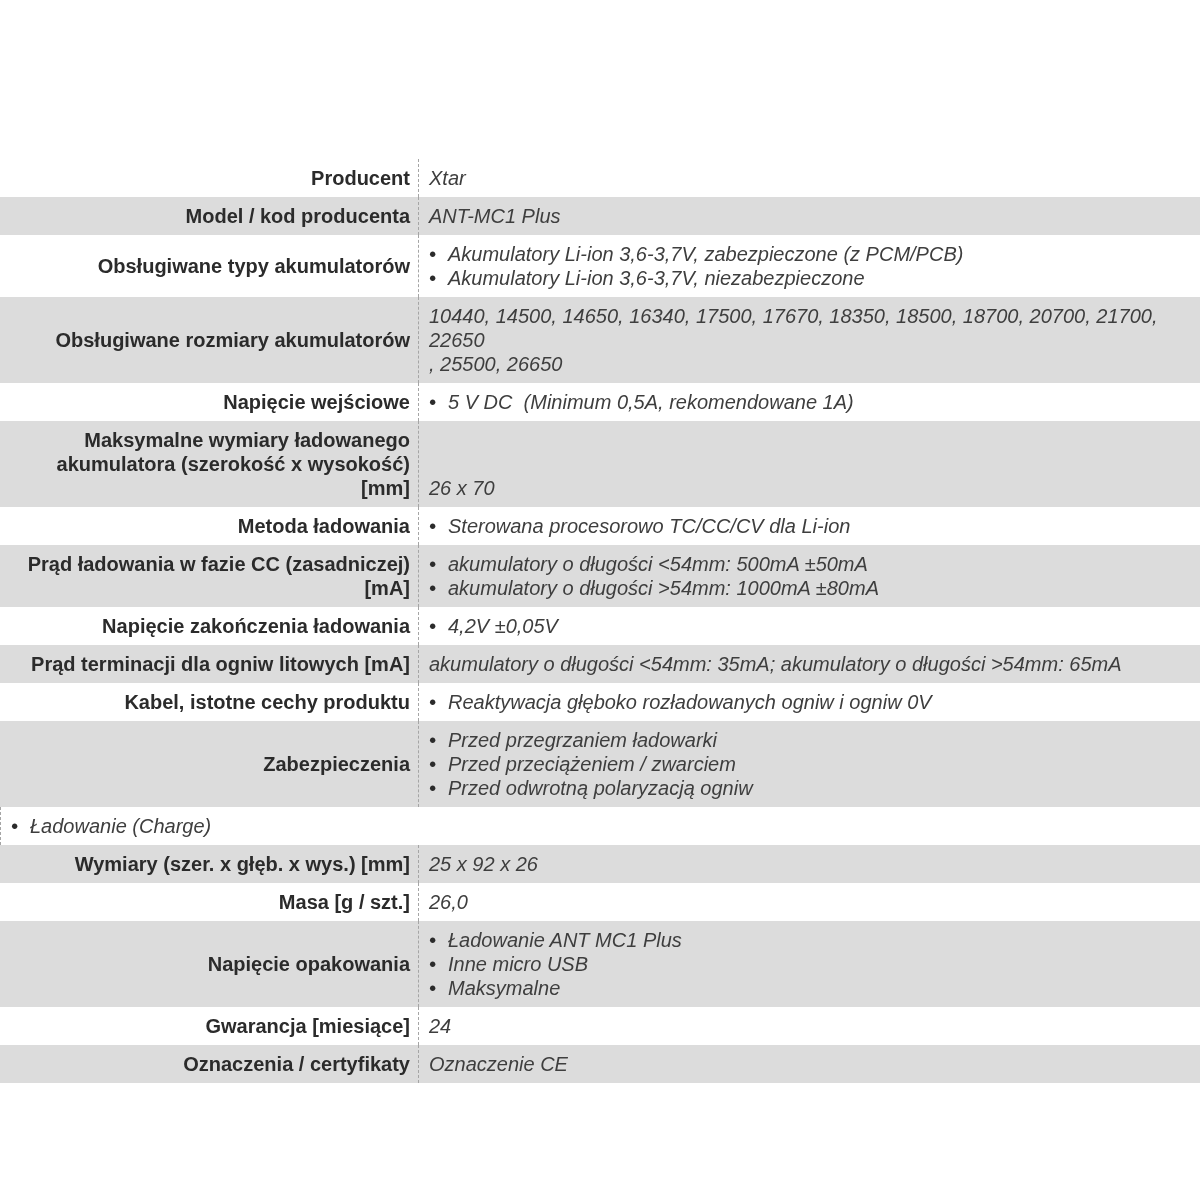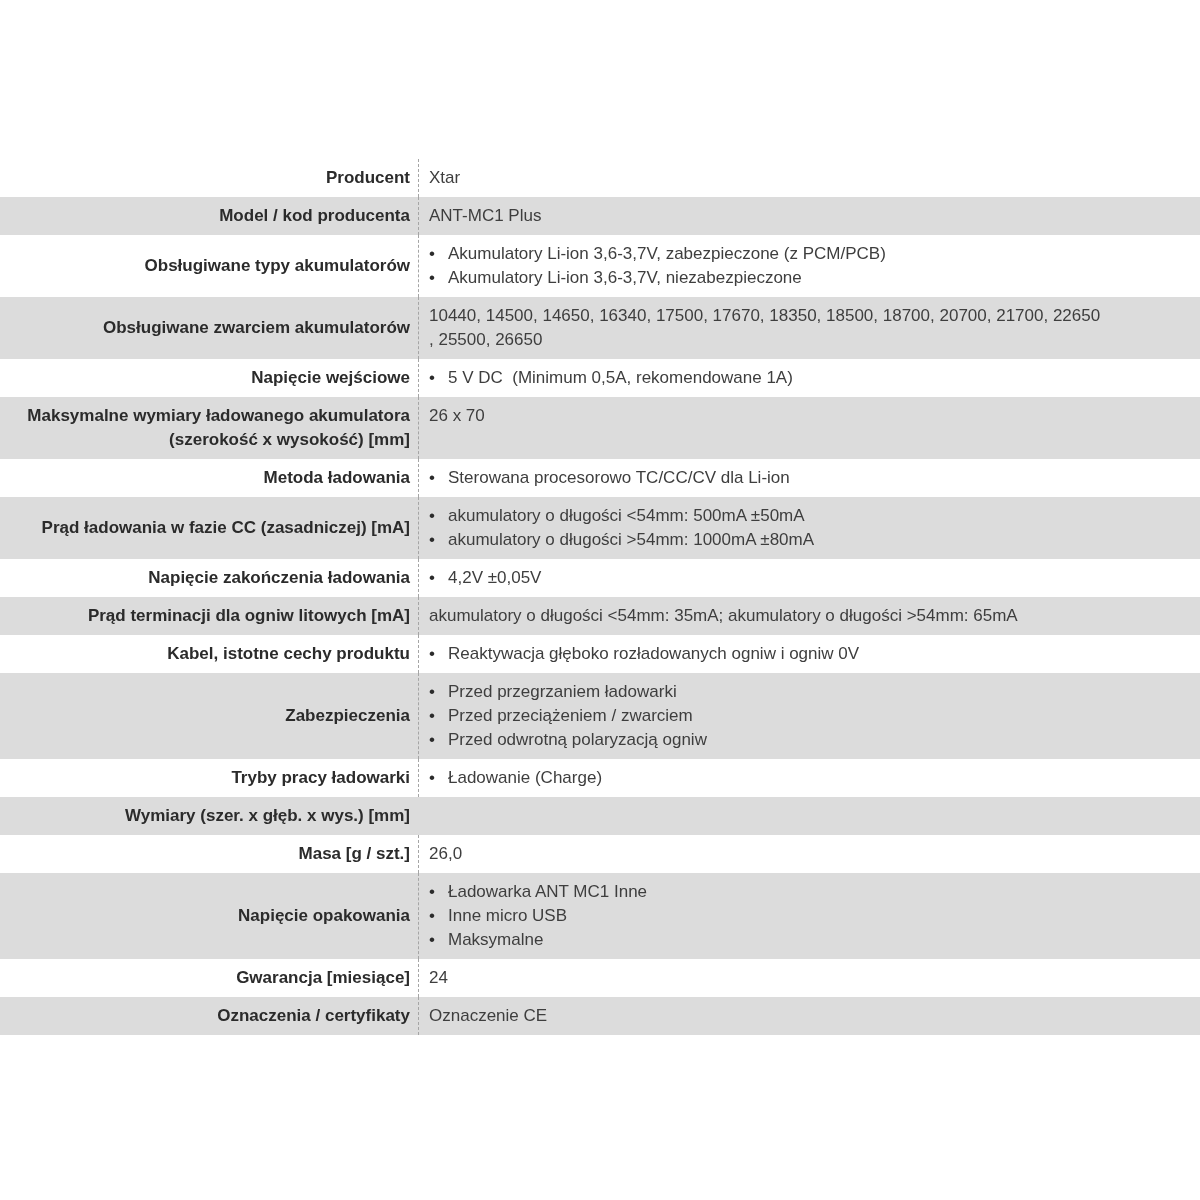--- a/index.html
+++ b/index.html
@@ -10,21 +10,21 @@
   }
   .page {
     width: 1200px;
     height: 1200px;
     background: var(--page-bg, #ffffff);
     overflow: hidden;
   }
   .spec-table {
     margin-top: 159px;
     width: 1200px;
-    font-size: 17px;
+    font-size: 20px;
     line-height: 24px;
     color: var(--value-text, #3e3e3e);
   }
   .spec-row {
     display: flex;
     align-items: stretch;
   }
   .spec-row.shaded {
     background: var(--shaded-bg, #dcdcdc);
   }
@@ -39,22 +39,23 @@
     font-weight: bold;
     color: var(--label-text, #2b2b2b);
   }
   .spec-value {
     flex: 1;
     box-sizing: border-box;
     border-left: 1px dashed var(--divider, #a5a5a5);
     padding: 7px 4px 7px 10px;
     display: flex;
     flex-direction: column;
-    justify-content: flex-start;
+    justify-content: flex-end;
     text-align: left;
+    font-style: italic;
   }
   .vtxt, .btxt {
     white-space: pre-wrap;
   }
   .bullet-list {
     display: flex;
     flex-direction: column;
   }
   .bullet-line {
     display: flex;
@@ -98,21 +99,21 @@
             </div>
             <div class="bullet-line">
               <span class="dot">•</span>
               <span class="btxt">Akumulatory Li-ion 3,6-3,7V, niezabezpieczone</span>
             </div>
           </div>
         </div>
   </div>
 
   <div class="spec-row shaded">
-    <div class="spec-label">Obsługiwane zwarciem akumulatorów</div>
+    <div class="spec-label">Obsługiwane rozmiary akumulatorów</div>
     <div class="spec-value">
           <span class="vtxt">10440, 14500, 14650, 16340, 17500, 17670, 18350, 18500, 18700, 20700, 21700, 22650
 , 25500, 26650</span>
         </div>
   </div>
 
   <div class="spec-row">
     <div class="spec-label">Napięcie wejściowe</div>
     <div class="spec-value">
           <div class="bullet-list">
@@ -204,49 +205,51 @@
             </div>
             <div class="bullet-line">
               <span class="dot">•</span>
               <span class="btxt">Przed odwrotną polaryzacją ogniw</span>
             </div>
           </div>
         </div>
   </div>
 
   <div class="spec-row">
-    <div class="spec-label">Tryby pracy ładowarki</div>
     <div class="spec-value">
           <div class="bullet-list">
             <div class="bullet-line">
               <span class="dot">•</span>
               <span class="btxt">Ładowanie (Charge)</span>
             </div>
           </div>
         </div>
   </div>
 
   <div class="spec-row shaded">
     <div class="spec-label">Wymiary (szer. x głęb. x wys.) [mm]</div>
+    <div class="spec-value">
+          <span class="vtxt">25 x 92 x 26</span>
+        </div>
   </div>
 
   <div class="spec-row">
     <div class="spec-label">Masa [g / szt.]</div>
     <div class="spec-value">
           <span class="vtxt">26,0</span>
         </div>
   </div>
 
   <div class="spec-row shaded">
     <div class="spec-label">Napięcie opakowania</div>
     <div class="spec-value">
           <div class="bullet-list">
             <div class="bullet-line">
               <span class="dot">•</span>
-              <span class="btxt">Ładowarka ANT MC1 Inne</span>
+              <span class="btxt">Ładowanie ANT MC1 Plus</span>
             </div>
             <div class="bullet-line">
               <span class="dot">•</span>
               <span class="btxt">Inne micro USB</span>
             </div>
             <div class="bullet-line">
               <span class="dot">•</span>
               <span class="btxt">Maksymalne</span>
             </div>
           </div>

